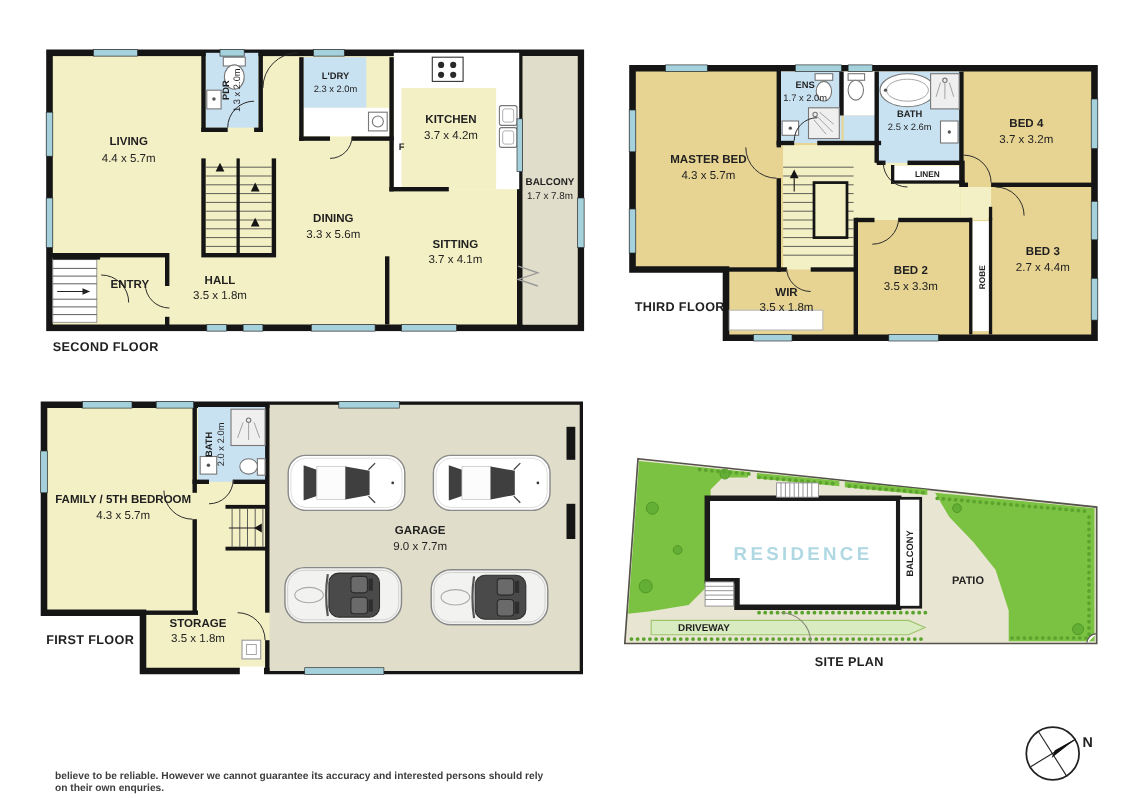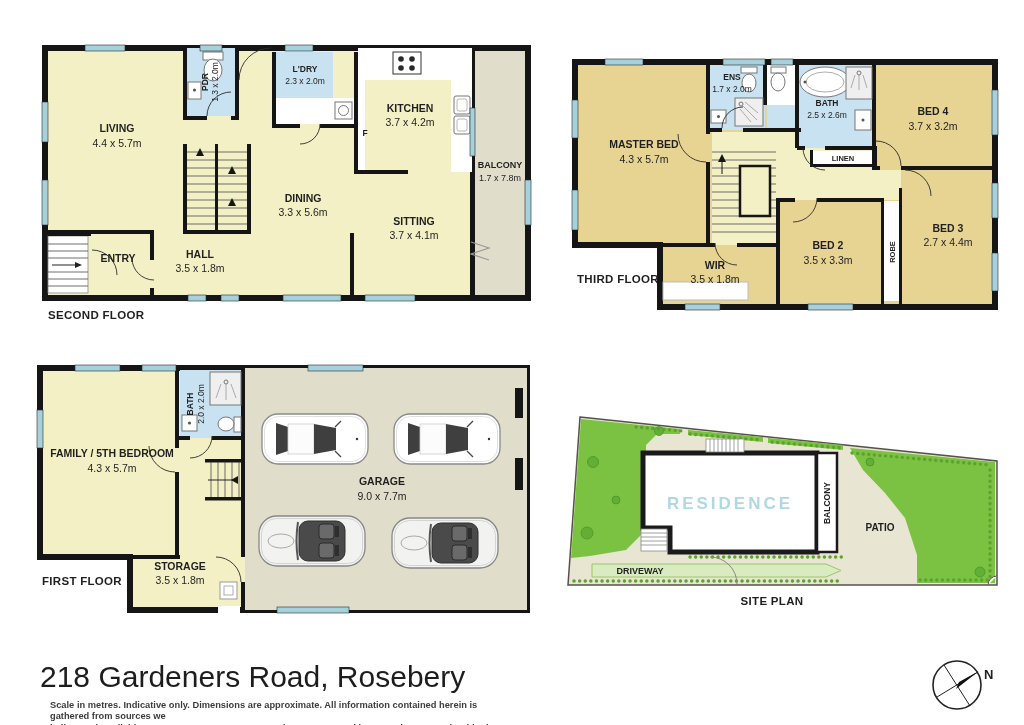--- a/index.html
+++ b/index.html
@@ -439,18 +439,16 @@
   </svg>
 
   <svg class="panel" style="left:925px;top:648px" width="95" height="70" viewBox="0 0 95 70">
     <circle cx="32" cy="37" r="24" fill="none" stroke="#222" stroke-width="1.6"></circle>
     <line x1="12" y1="49" x2="53" y2="24" stroke="#222" stroke-width="1"></line>
     <line x1="19" y1="17" x2="45" y2="58" stroke="#222" stroke-width="1"></line>
     <polygon points="31,41 54,23 34,34" fill="#111"></polygon>
     <text x="59" y="31" style="font-size:13px;font-weight:600">N</text>
   </svg>
 
-  <div id="title">218 Gardeners Road, Rosebery</div>
   <div id="disclaimer">
-    <div>Scale in metres. Indicative only. Dimensions are approximate. All information contained herein is gathered from sources we</div>
     <div>believe to be reliable. However we cannot guarantee its accuracy and interested persons should rely on their own enquries.</div>
   </div>
 </div>
 
 </body></html>

